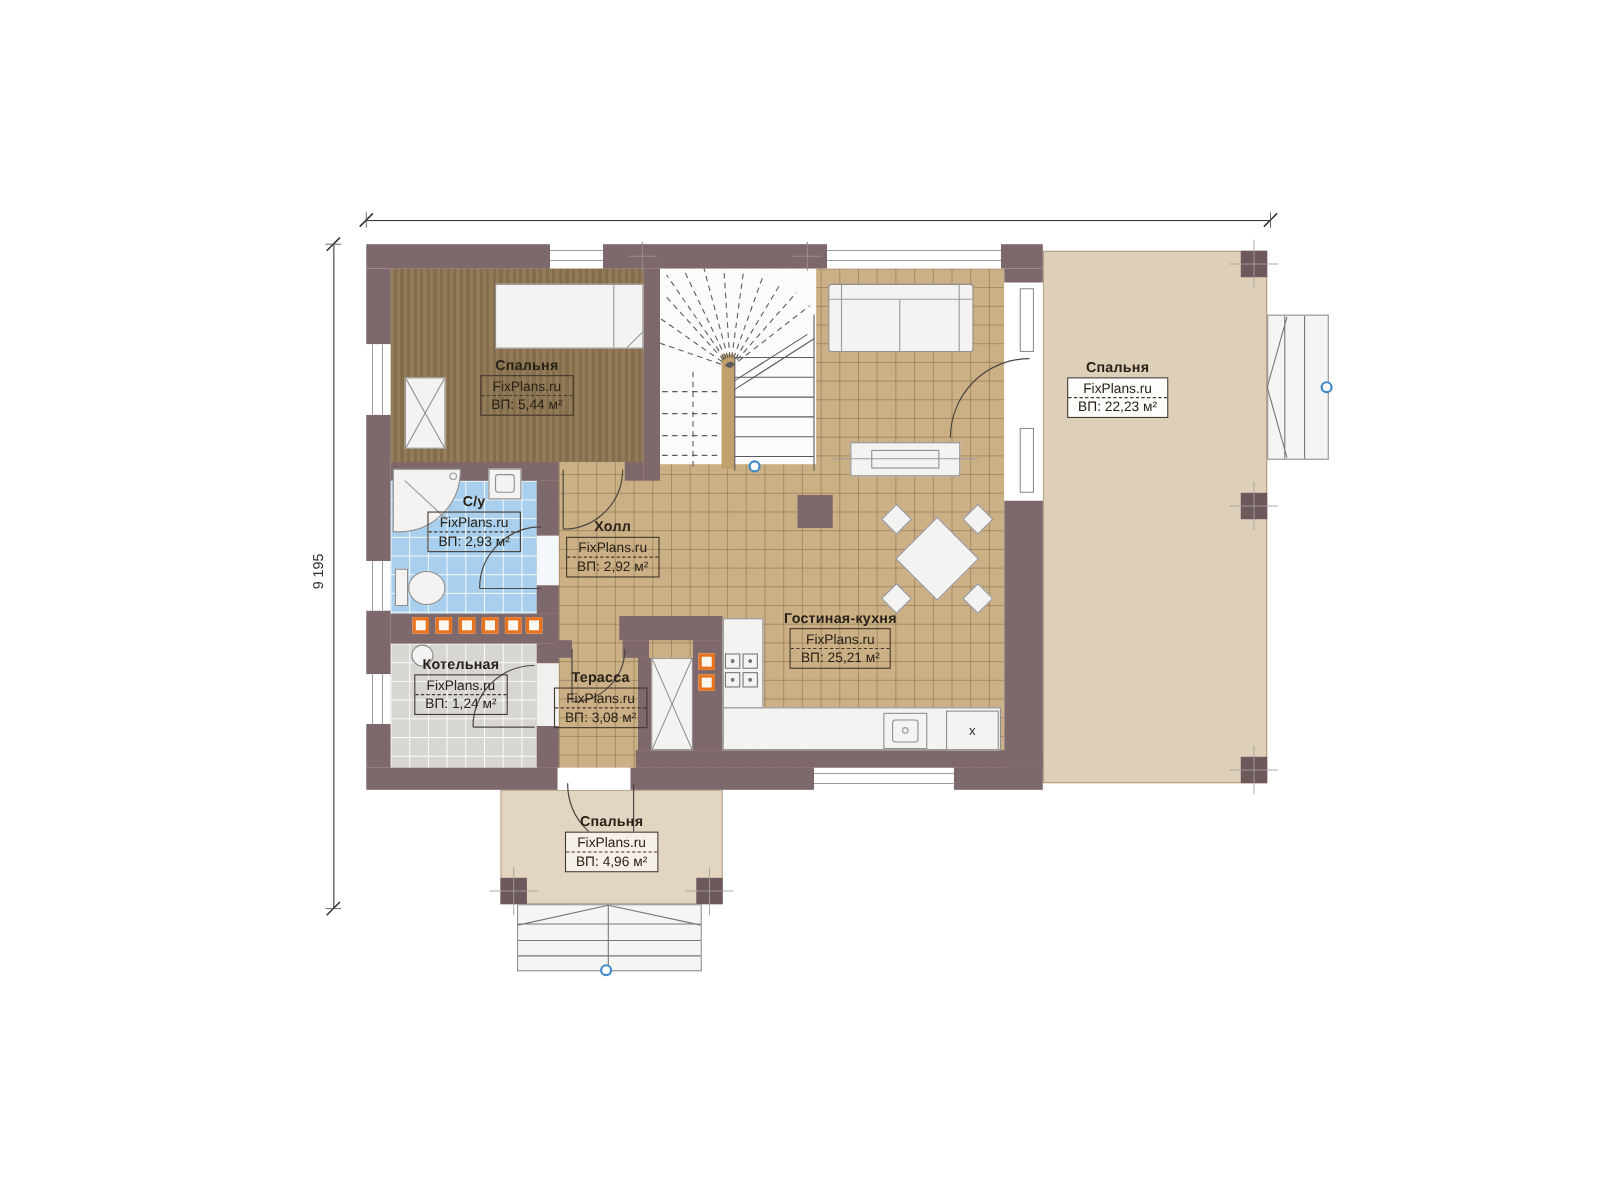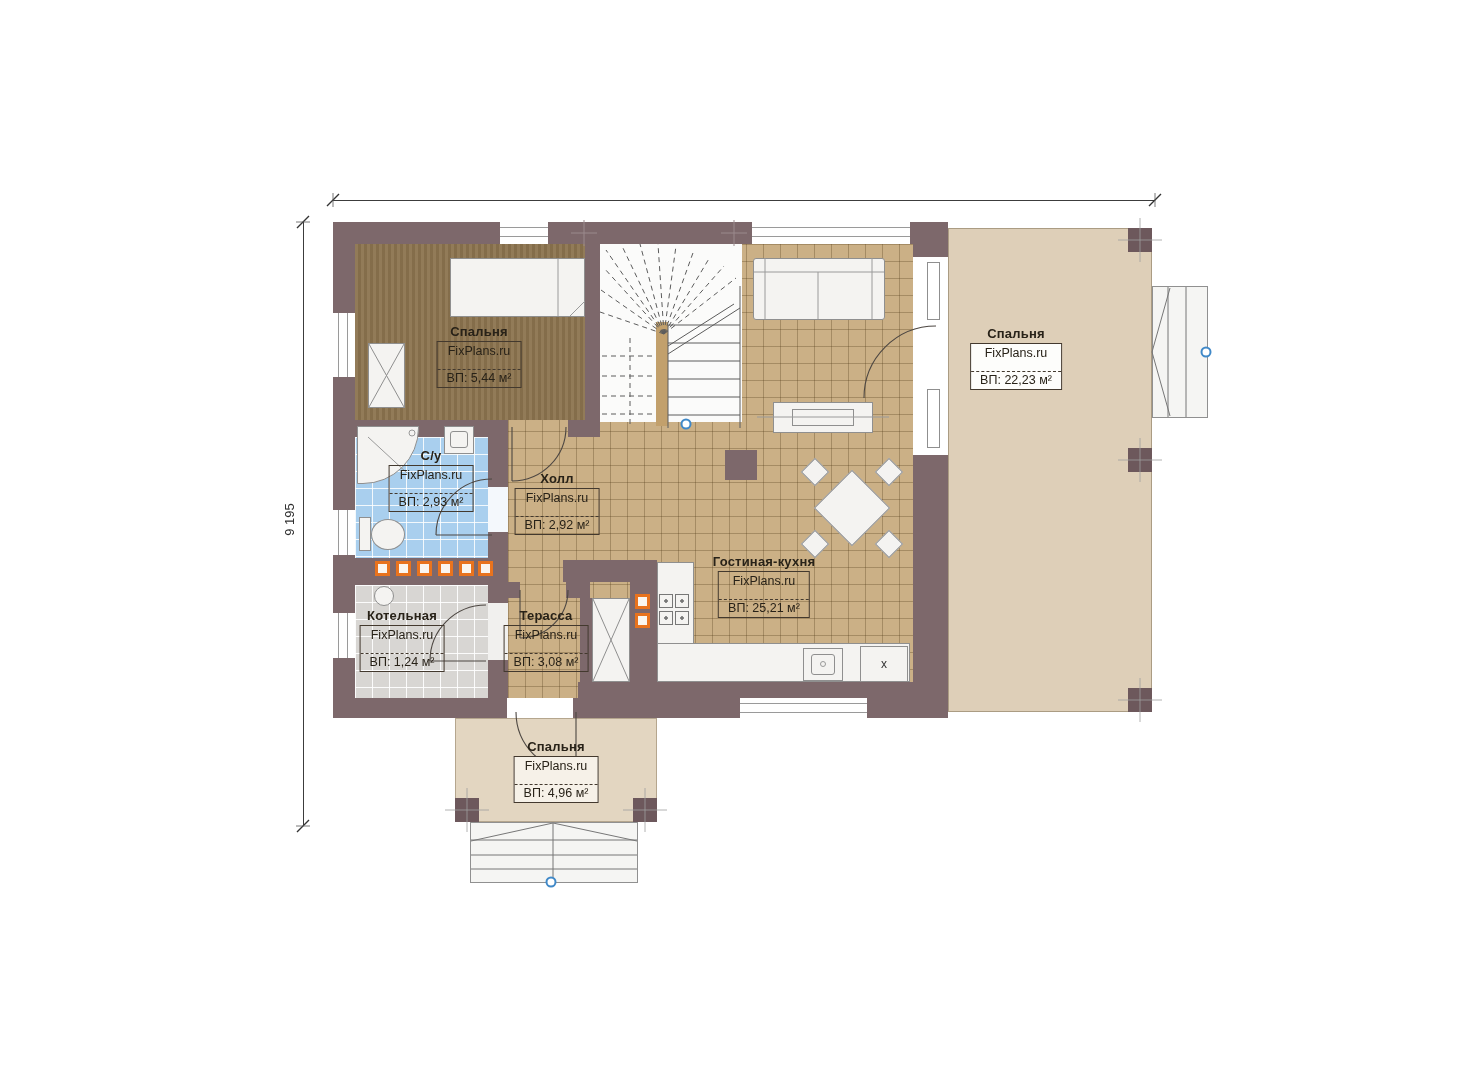--- a/index.html
+++ b/index.html
@@ -31,21 +31,21 @@
   .win-v{position:absolute;background-color:#fff;
     background-image:linear-gradient(to right,transparent 5px,#9a9a9a 5px,#9a9a9a 6px,transparent 6px,transparent 14px,#9a9a9a 14px,#9a9a9a 15px,transparent 15px);}
   .col{position:absolute;width:24px;height:24px;background:var(--wall-dark);}
   .orange-sq{position:absolute;width:9px;height:9px;border:3px solid var(--orange);background:#faf6f0;}
   .burner{position:absolute;width:14px;height:14px;border:1px solid #777;box-sizing:border-box;
     background:radial-gradient(circle,#777 1.5px,rgba(0,0,0,0) 2px);}
   .chair{position:absolute;width:20px;height:20px;background:var(--furn);border:1px solid var(--fb);transform:rotate(45deg);box-sizing:border-box;}
   .label{position:absolute;transform:translateX(-50%);text-align:center;color:var(--ink);z-index:30;}
   .rname{font-size:13px;font-weight:bold;letter-spacing:.2px;margin-bottom:2px;white-space:nowrap;}
   .wbox{display:inline-block;border:1px solid #43392e;background:transparent;}
-  .wbox .r1{font-size:12.5px;padding:2px 9px 11px;border-bottom:1px dashed #43392e;white-space:nowrap;}
+  .wbox .r1{font-size:12.5px;padding:2px 9px 1px;border-bottom:1px dashed #43392e;white-space:nowrap;}
   .wbox .r2{font-size:12.5px;padding:1px 9px 2px;white-space:nowrap;}
   .dimtext{position:absolute;font-size:13px;color:#2e2e2e;}
   .fridge{position:absolute;background:var(--furn);border:1px solid var(--fb);box-sizing:border-box;
     display:flex;align-items:center;justify-content:center;font-size:12px;color:#333;}
   svg.overlay{position:absolute;left:0;top:0;z-index:20;pointer-events:none;}
 </style>
 </head>
 <body>
 
 <div class="canvas">
@@ -244,21 +244,21 @@
   </div>
 
   <div class="label" style="left:557px;top:471px;">
     <div class="rname">Холл</div>
     <div class="wbox">
       <div class="r1">FixPlans.ru</div>
       <div class="r2">ВП: 2,92 м²</div>
     </div>
   </div>
 
-  <div class="label" style="left:402px;top:596px;margin-top:12px;">
+  <div class="label" style="left:419px;top:596px;">
     <div class="rname">Котельная</div>
     <div class="wbox">
       <div class="r1">FixPlans.ru</div>
       <div class="r2">ВП: 1,24 м²</div>
     </div>
   </div>
 
   <div class="label" style="left:546px;top:608px;">
     <div class="rname">Терасса</div>
     <div class="wbox">

